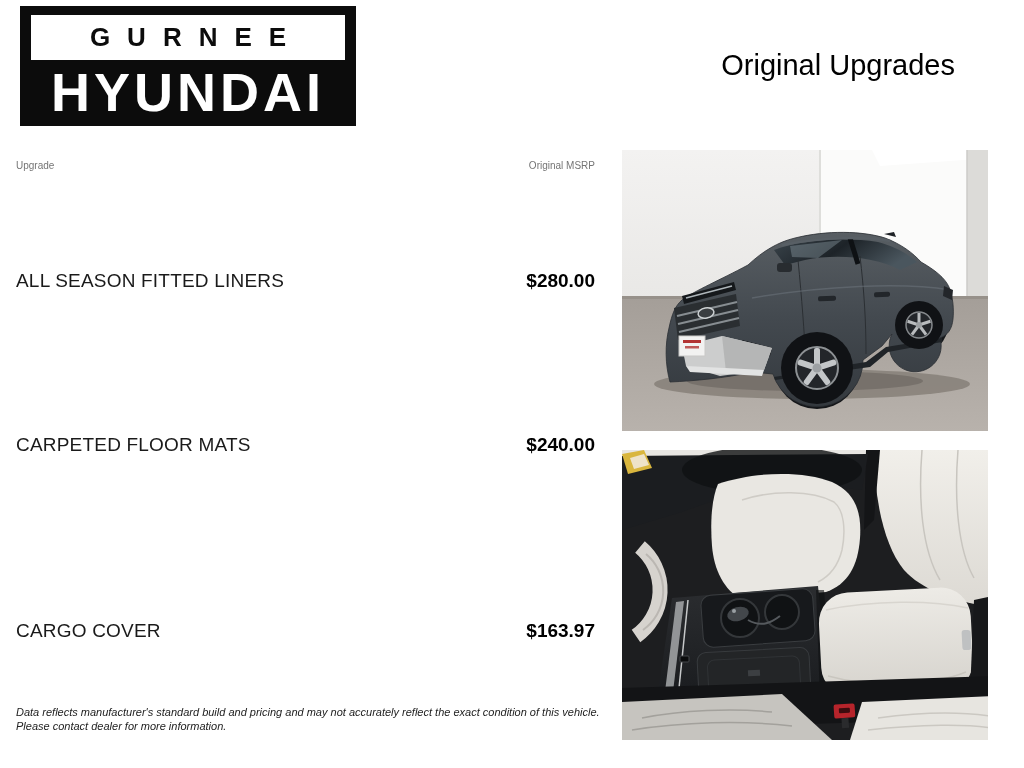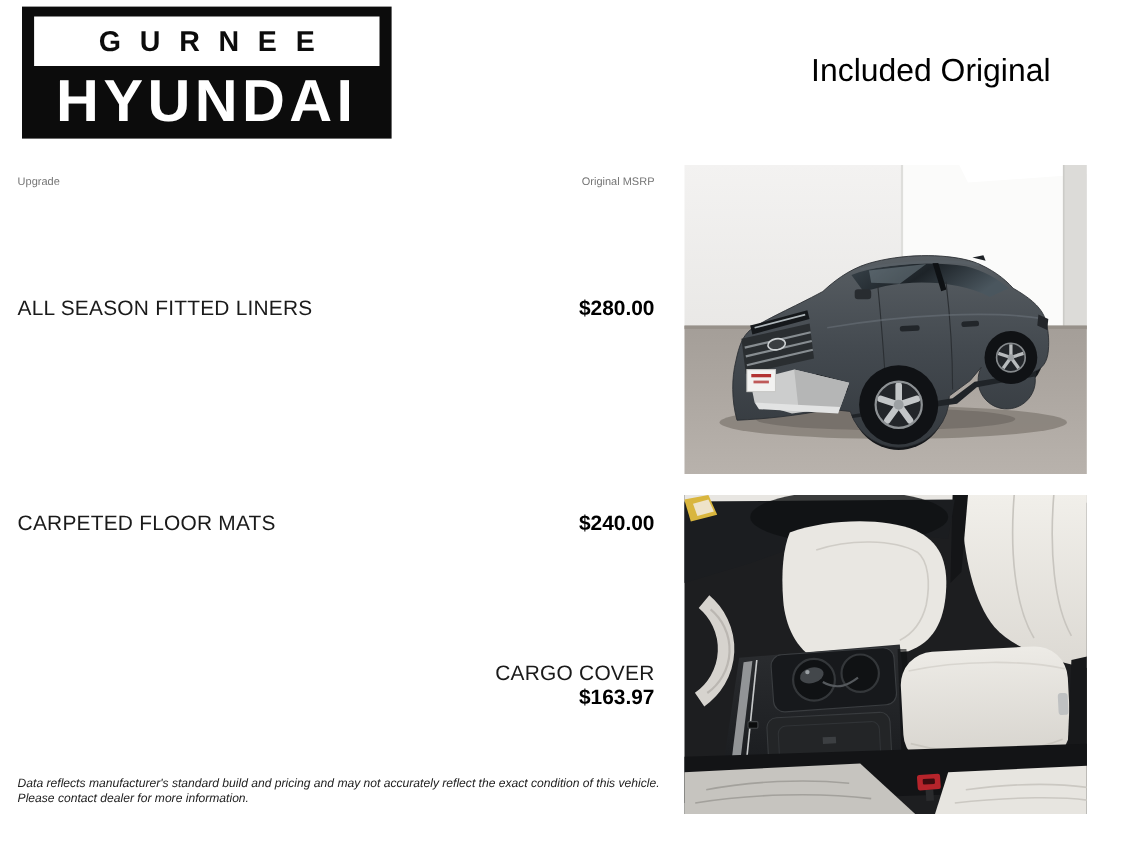--- a/index.html
+++ b/index.html
@@ -16,21 +16,21 @@
                font-size:54px;letter-spacing:4px;margin-right:-4px;white-space:nowrap;}
 
   
   .title{position:absolute;top:49px;right:33px;margin:0;font-size:29px;font-weight:400;color:#000;}
 
   
   .cols{position:absolute;left:16px;top:160px;width:579px;display:flex;
         justify-content:space-between;font-size:10px;color:#757575;}
   .item-row{position:absolute;left:16px;width:579px;display:flex;
             justify-content:space-between;align-items:flex-end;height:40px;}
-  .row-0{top:252px;} .row-1{top:448px;} .row-2{top:602px;flex-direction:column;}
+  .row-0{top:252px;} .row-1{top:416px;} .row-2{top:602px;}
   .item-name{font-size:19px;color:#1a1a1a;letter-spacing:0.2px;}
   .item-price{font-size:19px;font-weight:700;color:#000;}
 
   
   .disclaimer{position:absolute;left:16px;top:705px;width:600px;font-size:11px;
               font-style:italic;color:#222;line-height:1.3;}
 
   
   .photo{position:absolute;overflow:hidden;}
   .photo-exterior{left:622px;top:150px;width:370px;height:281px;}
@@ -42,21 +42,21 @@
 
 <div class="page">
 
   <div class="logo">
     <div class="logo-top">
       <span class="logo-top-text">GURNEE</span>
     </div>
     <div class="logo-bottom">HYUNDAI</div>
   </div>
 
-  <h1 class="title">Included Original</h1>
+  <h1 class="title">Original Upgrades</h1>
 
   <div class="cols">
     <span>Upgrade</span>
     <span>Original MSRP</span>
   </div>
 
   <div class="item-row row-0">
     <span class="item-name">ALL SEASON FITTED LINERS</span>
     <span class="item-price">$280.00</span>
   </div>

